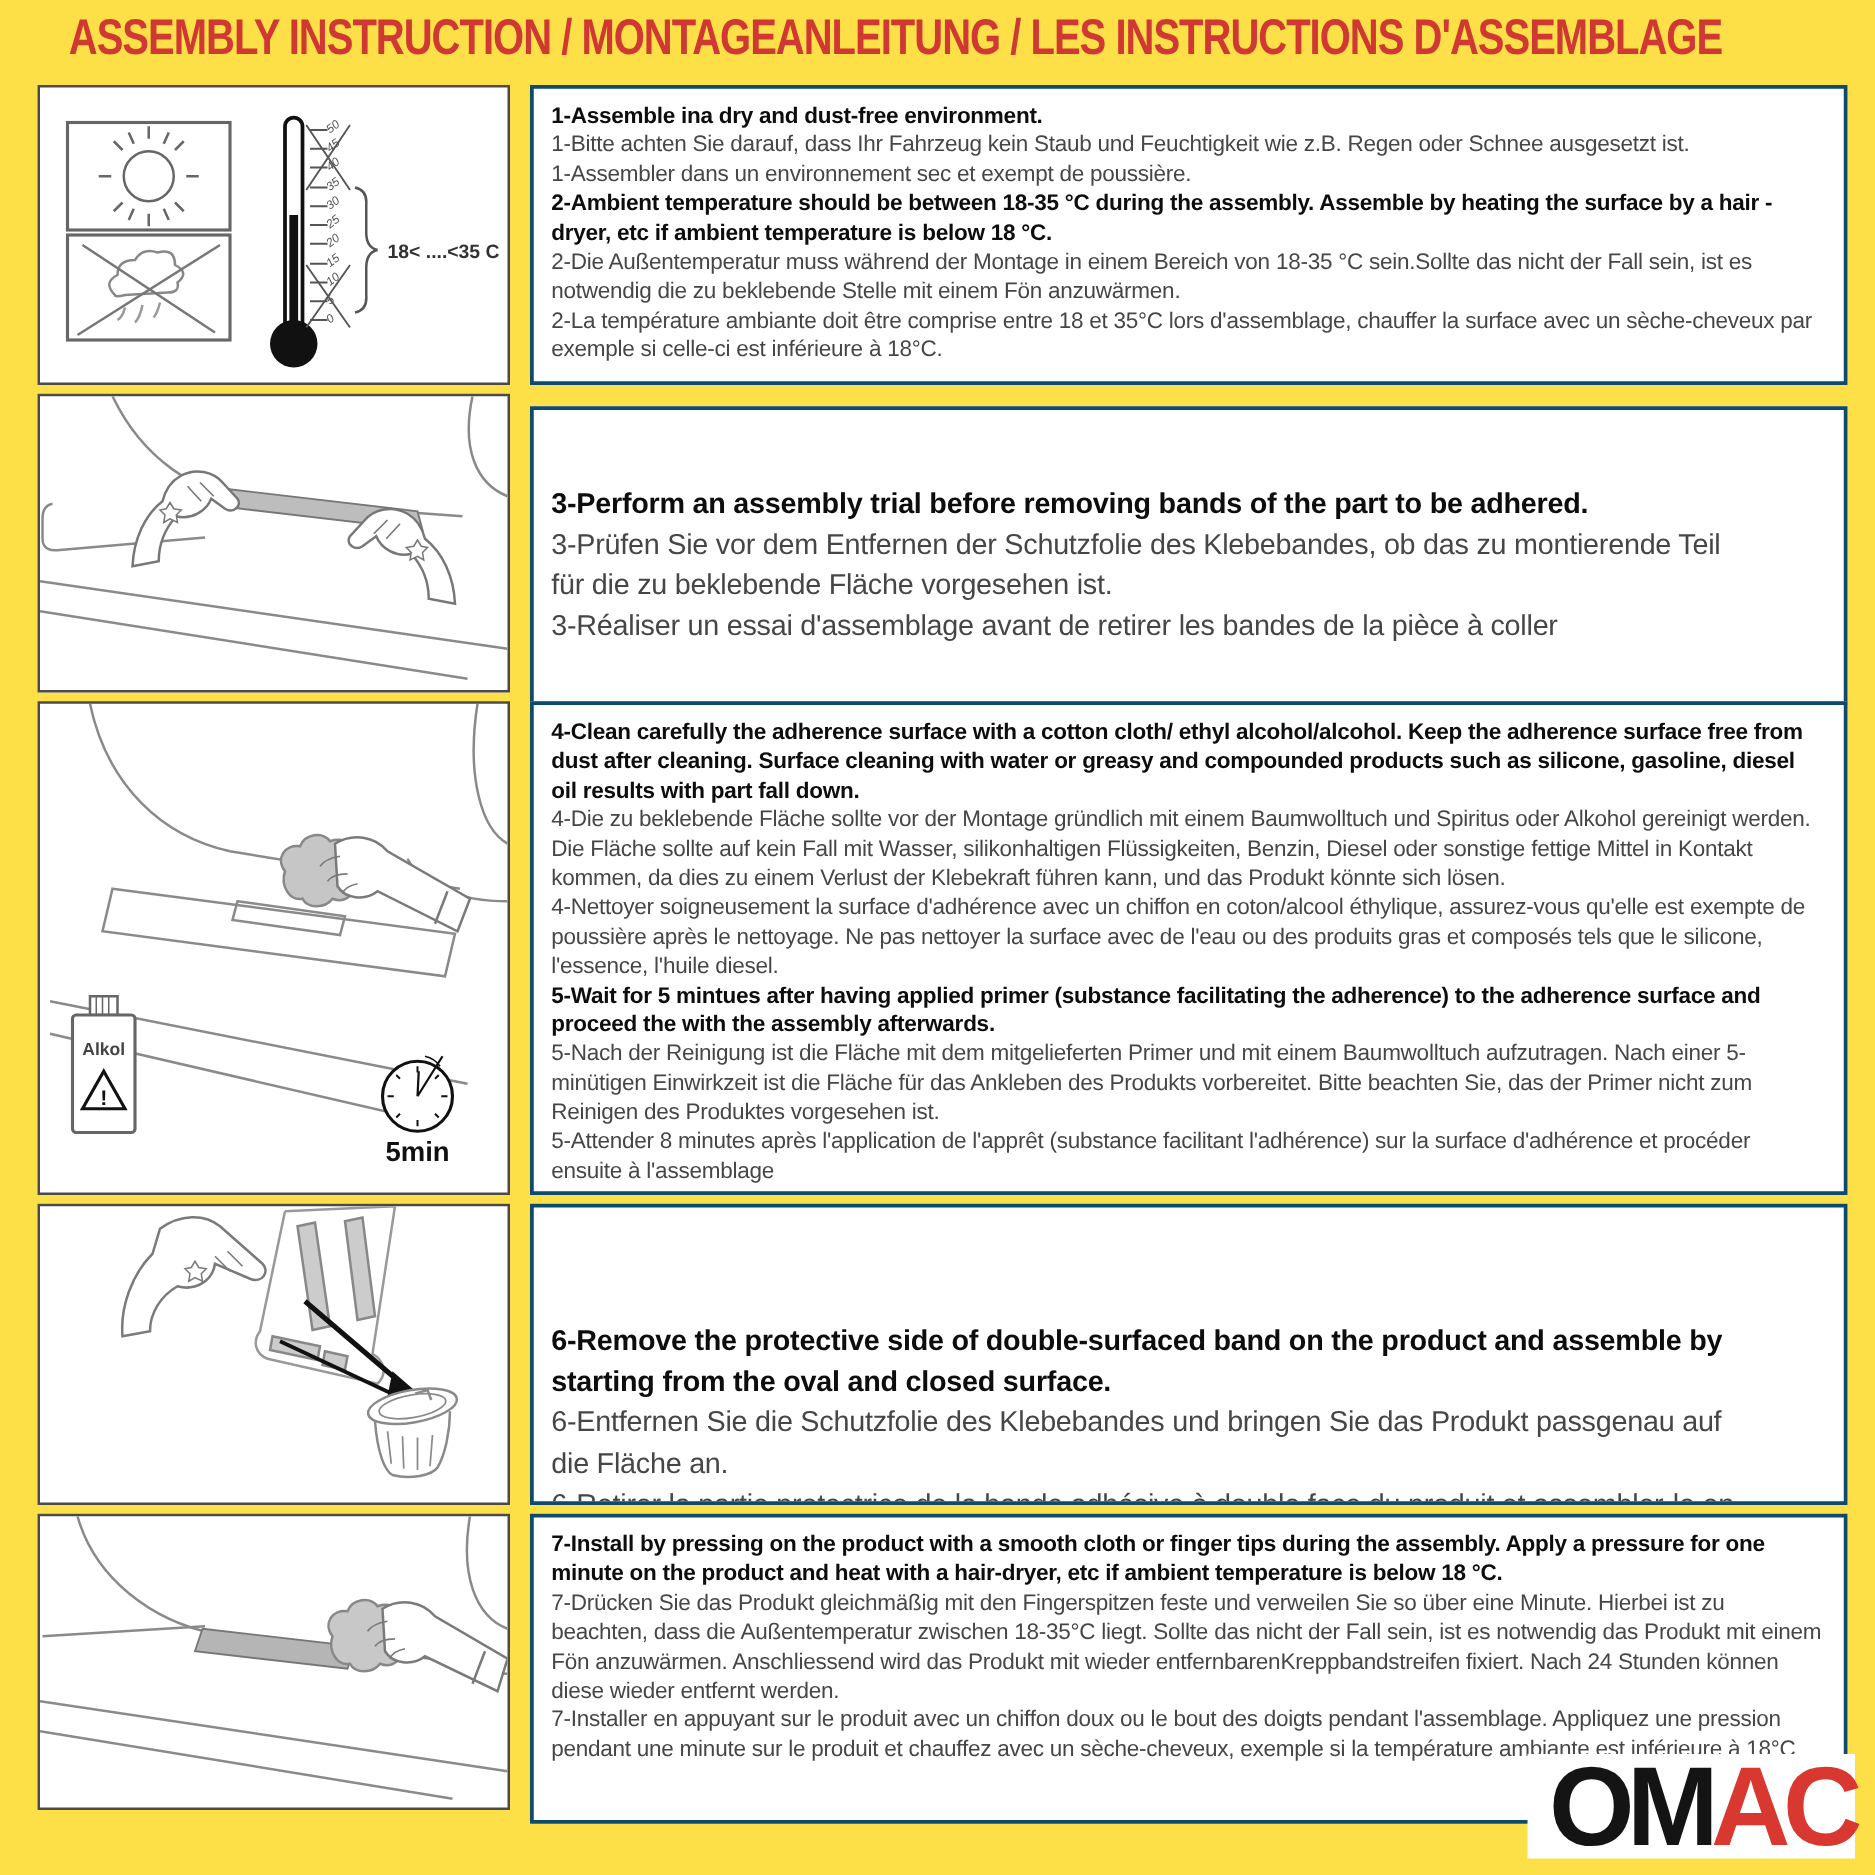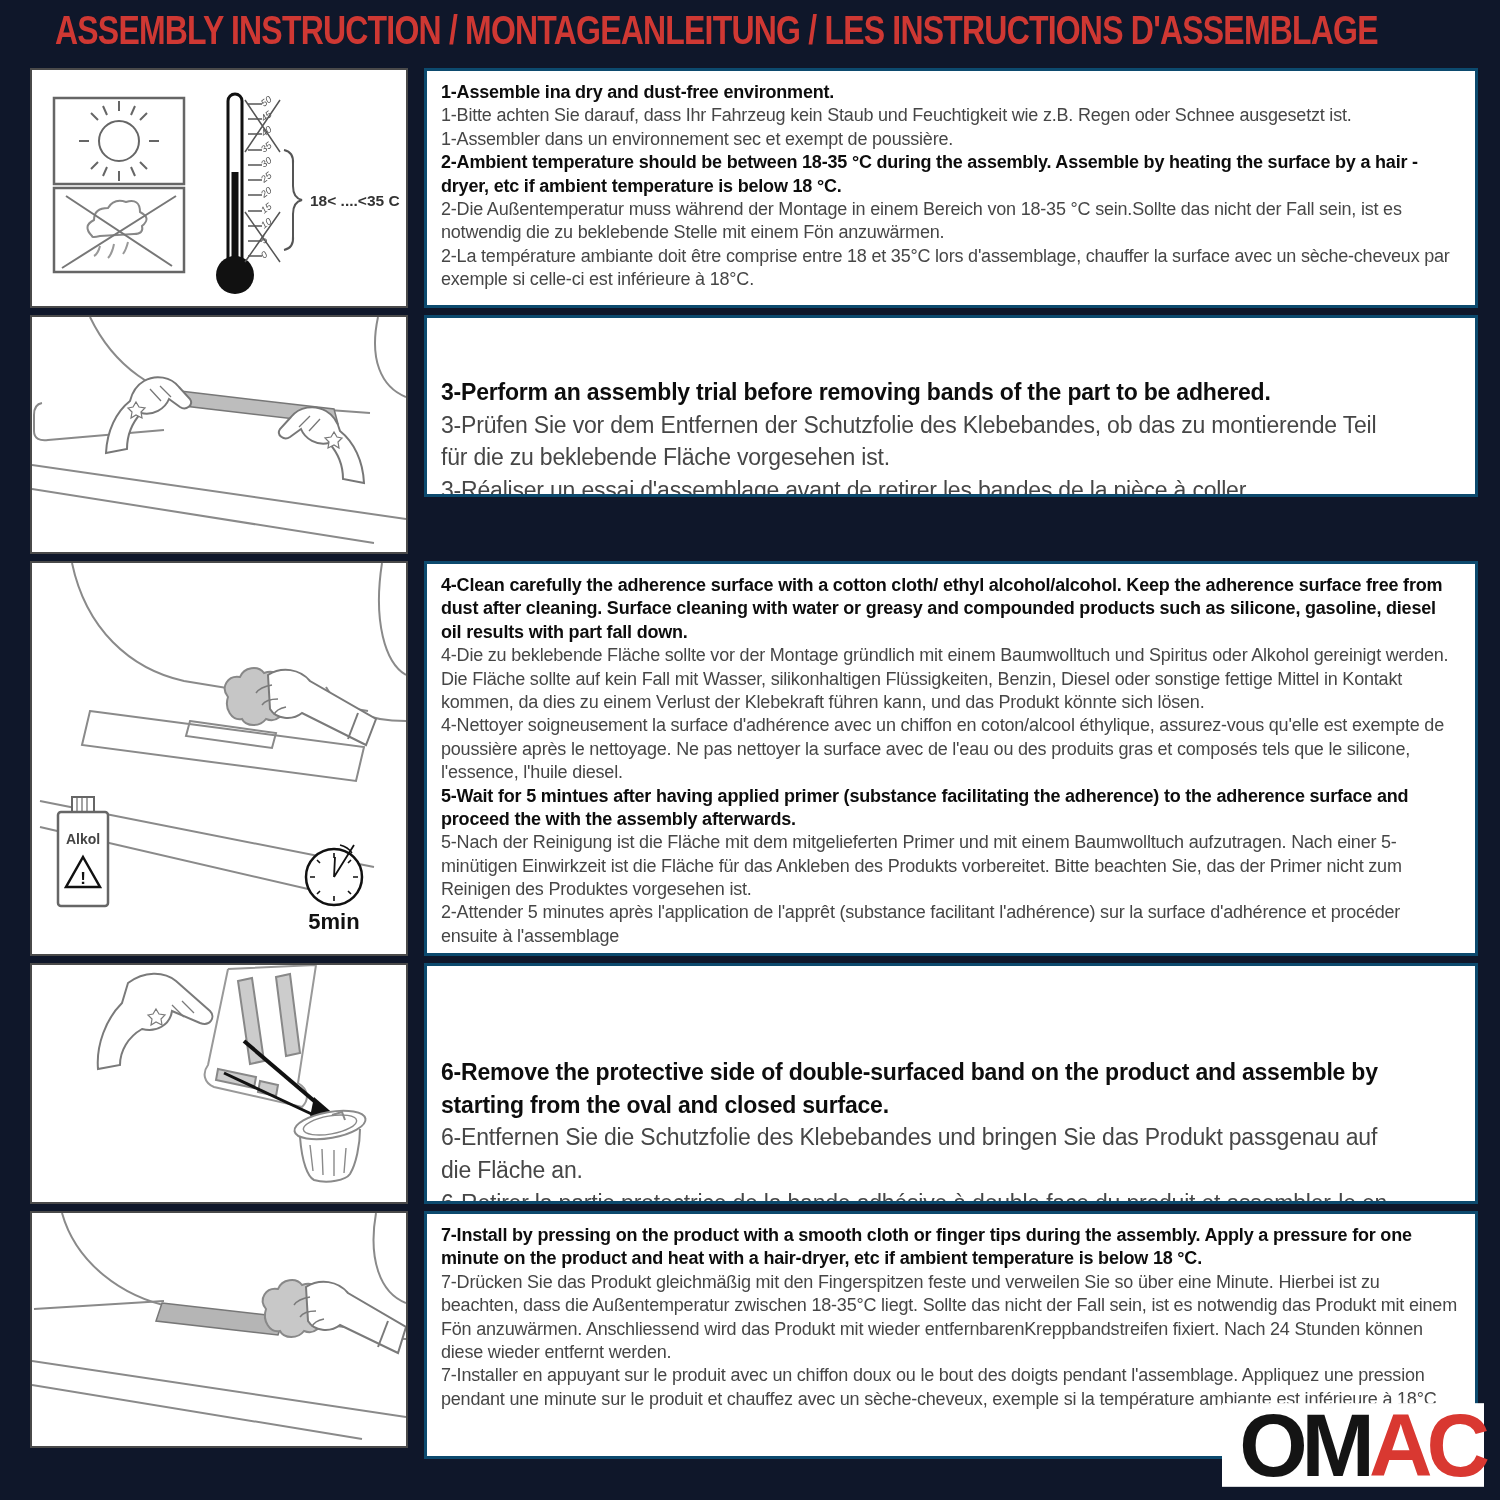--- a/index.html
+++ b/index.html
@@ -1,16 +1,16 @@
 <!DOCTYPE html>
 <html><head>
 <meta charset="utf-8">
 <style>
   html,body{margin:0;padding:0;background:#fff;}
-  .page{position:relative;width:1500px;height:1500px;background:#0f172a;overflow:hidden;
+  .page{position:relative;width:1500px;height:1500px;background:#fde047;overflow:hidden;
         font-family:"Liberation Sans",sans-serif;}
   .title{position:absolute;left:55px;top:8px;margin:0;font-size:40px;font-weight:bold;
          color:#cf3833;white-space:nowrap;letter-spacing:-1px;
          transform:scaleX(0.80);transform-origin:left center;}
   .illus{position:absolute;left:30px;width:378px;box-sizing:border-box;
          border:2px solid #4a4a4a;background:#fff;}
   .tbox{position:absolute;left:424px;width:1054px;box-sizing:border-box;
         border:3px solid #0c4a6e;background:#fff;padding:10px 14px;overflow:hidden;}
   .tbox p{margin:0;color:#464646;letter-spacing:-0.2px;}
   .tbox p.b{color:#0d0d0d;font-weight:bold;}
@@ -99,21 +99,21 @@
         <path d="M128,69 L139,80 M118,72 L129,84" fill="none" stroke-width="1.3"></path>
         <path d="M104,85 l3,5 6,1 -4,4 1,6 -6,-3 -5,3 1,-6 -4,-4 5,-1 z" stroke-width="1.2"></path>
       </g>
       <g transform="translate(406,30) scale(-1,1)" stroke="#777" fill="#fff" stroke-width="2">
         <path d="M112,64 C124,57 139,60 147,70 L158,82 C162,88 154,94 148,90 L137,82 C133,92 121,99 109,96 C100,106 95,118 95,132 L74,136 C75,114 84,95 98,84 C100,76 105,68 112,64 Z"></path>
         <path d="M128,69 L139,80 M118,72 L129,84" fill="none" stroke-width="1.3"></path>
         <path d="M104,85 l3,5 6,1 -4,4 1,6 -6,-3 -5,3 1,-6 -4,-4 5,-1 z" stroke-width="1.2"></path>
       </g>
     </svg>
   </div>
-  <div class="tbox big pad58" style="top:315px;height:182px;">
+  <div class="tbox big pad58" style="top:325px;height:239px;">
     <p class="b">3-Perform an assembly trial before removing bands of the part to be adhered.</p>
     <p>3-Prüfen Sie vor dem Entfernen der Schutzfolie des Klebebandes, ob das zu montierende Teil für die zu beklebende Fläche vorgesehen ist.</p>
     <p>3-Réaliser un essai d'assemblage avant de retirer les bandes de la pièce à coller</p>
   </div>
 
   <div class="illus" style="top:561px;height:395px;">
     <svg width="374" height="391" viewBox="0 0 374 391">
       <g fill="none" stroke="#8a8a8a" stroke-width="2">
         <path d="M40,0 C54,66 98,106 152,118 L336,148"></path>
         <path d="M350,0 C341,58 353,100 374,112"></path>
@@ -144,21 +144,21 @@
       </g>
       <text x="302" y="366" font-size="22" font-weight="bold" fill="#111" text-anchor="middle">5min</text>
     </svg>
   </div>
   <div class="tbox small" style="top:561px;height:395px;">
     <p class="b">4-Clean carefully the adherence surface with a cotton cloth/ ethyl alcohol/alcohol. Keep the adherence surface free from dust after cleaning. Surface cleaning with water or greasy and compounded products such as silicone, gasoline, diesel oil results with part fall down.</p>
     <p>4-Die zu beklebende Fläche sollte vor der Montage gründlich mit einem Baumwolltuch und Spiritus oder Alkohol gereinigt werden. Die Fläche sollte auf kein Fall mit Wasser, silikonhaltigen Flüssigkeiten, Benzin, Diesel oder sonstige fettige Mittel in Kontakt kommen, da dies zu einem Verlust der Klebekraft führen kann, und das Produkt könnte sich lösen.</p>
     <p>4-Nettoyer soigneusement la surface d'adhérence avec un chiffon en coton/alcool éthylique, assurez-vous qu'elle est exempte de poussière après le nettoyage. Ne pas nettoyer la surface avec de l'eau ou des produits gras et composés tels que le silicone, l'essence, l'huile diesel.</p>
     <p class="b gap">5-Wait for 5 mintues after having applied primer (substance facilitating the adherence) to the adherence surface and proceed the with the assembly afterwards.</p>
     <p>5-Nach der Reinigung ist die Fläche mit dem mitgelieferten Primer und mit einem Baumwolltuch aufzutragen. Nach einer 5-minütigen Einwirkzeit ist die Fläche für das Ankleben des Produkts vorbereitet. Bitte beachten Sie, das der Primer nicht zum Reinigen des Produktes vorgesehen ist.</p>
-    <p>2-Attender 5 minutes après l'application de l'apprêt (substance facilitant l'adhérence) sur la surface d'adhérence et procéder ensuite à l'assemblage</p>
+    <p>5-Attender 8 minutes après l'application de l'apprêt (substance facilitant l'adhérence) sur la surface d'adhérence et procéder ensuite à l'assemblage</p>
   </div>
 
   <div class="illus" style="top:963px;height:241px;">
     <svg width="374" height="237" viewBox="0 0 374 237">
       <g stroke="#7a7a7a" fill="#fff" stroke-width="2">
         <path d="M96,18 C112,6 132,6 144,16 L178,46 C184,52 178,62 168,58 L140,46 C138,60 124,68 110,64 C96,72 88,86 88,100 L66,104 C64,80 74,54 90,38 Z"></path>
         <path d="M150,36 L162,48 M140,40 L152,52" fill="none" stroke-width="1.3"></path>
         <path d="M124,44 l3,5 6,1 -4,4 1,6 -6,-3 -5,3 1,-6 -4,-4 5,-1 z" stroke-width="1.2"></path>
       </g>
       <g fill="none" stroke="#999" stroke-width="2">

